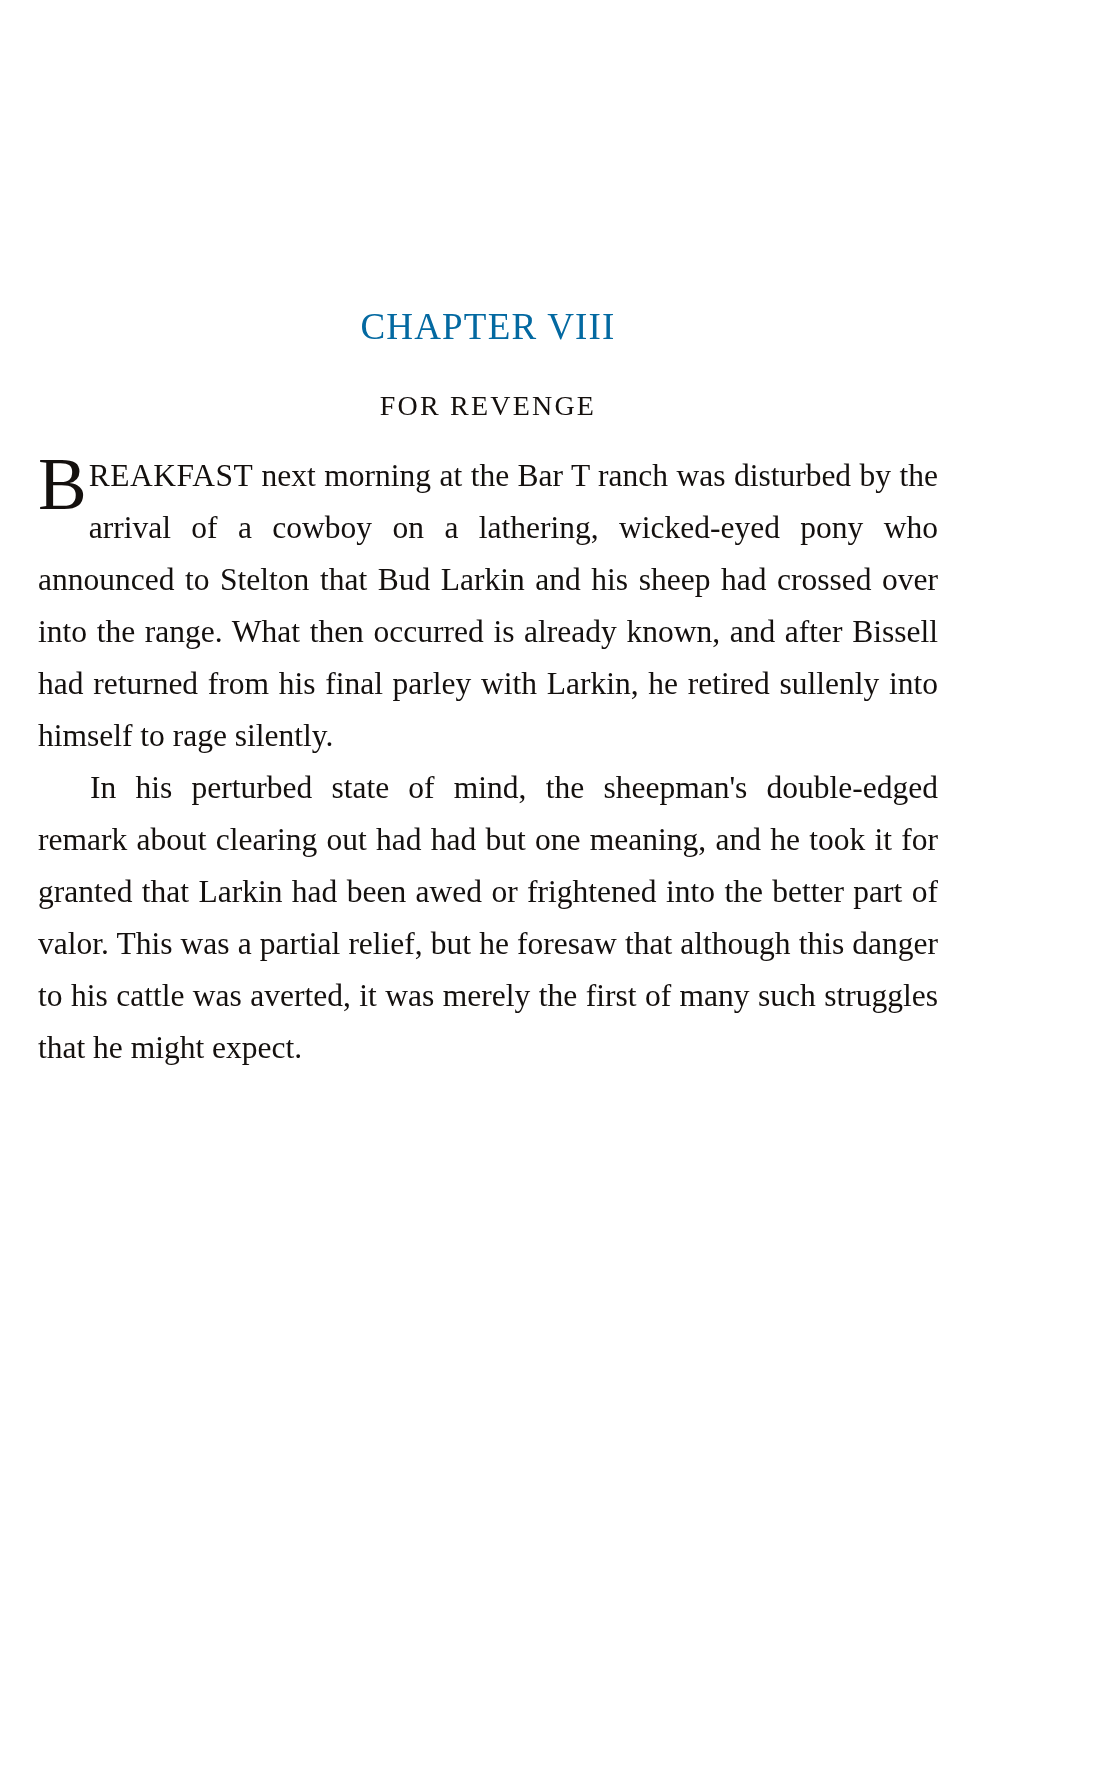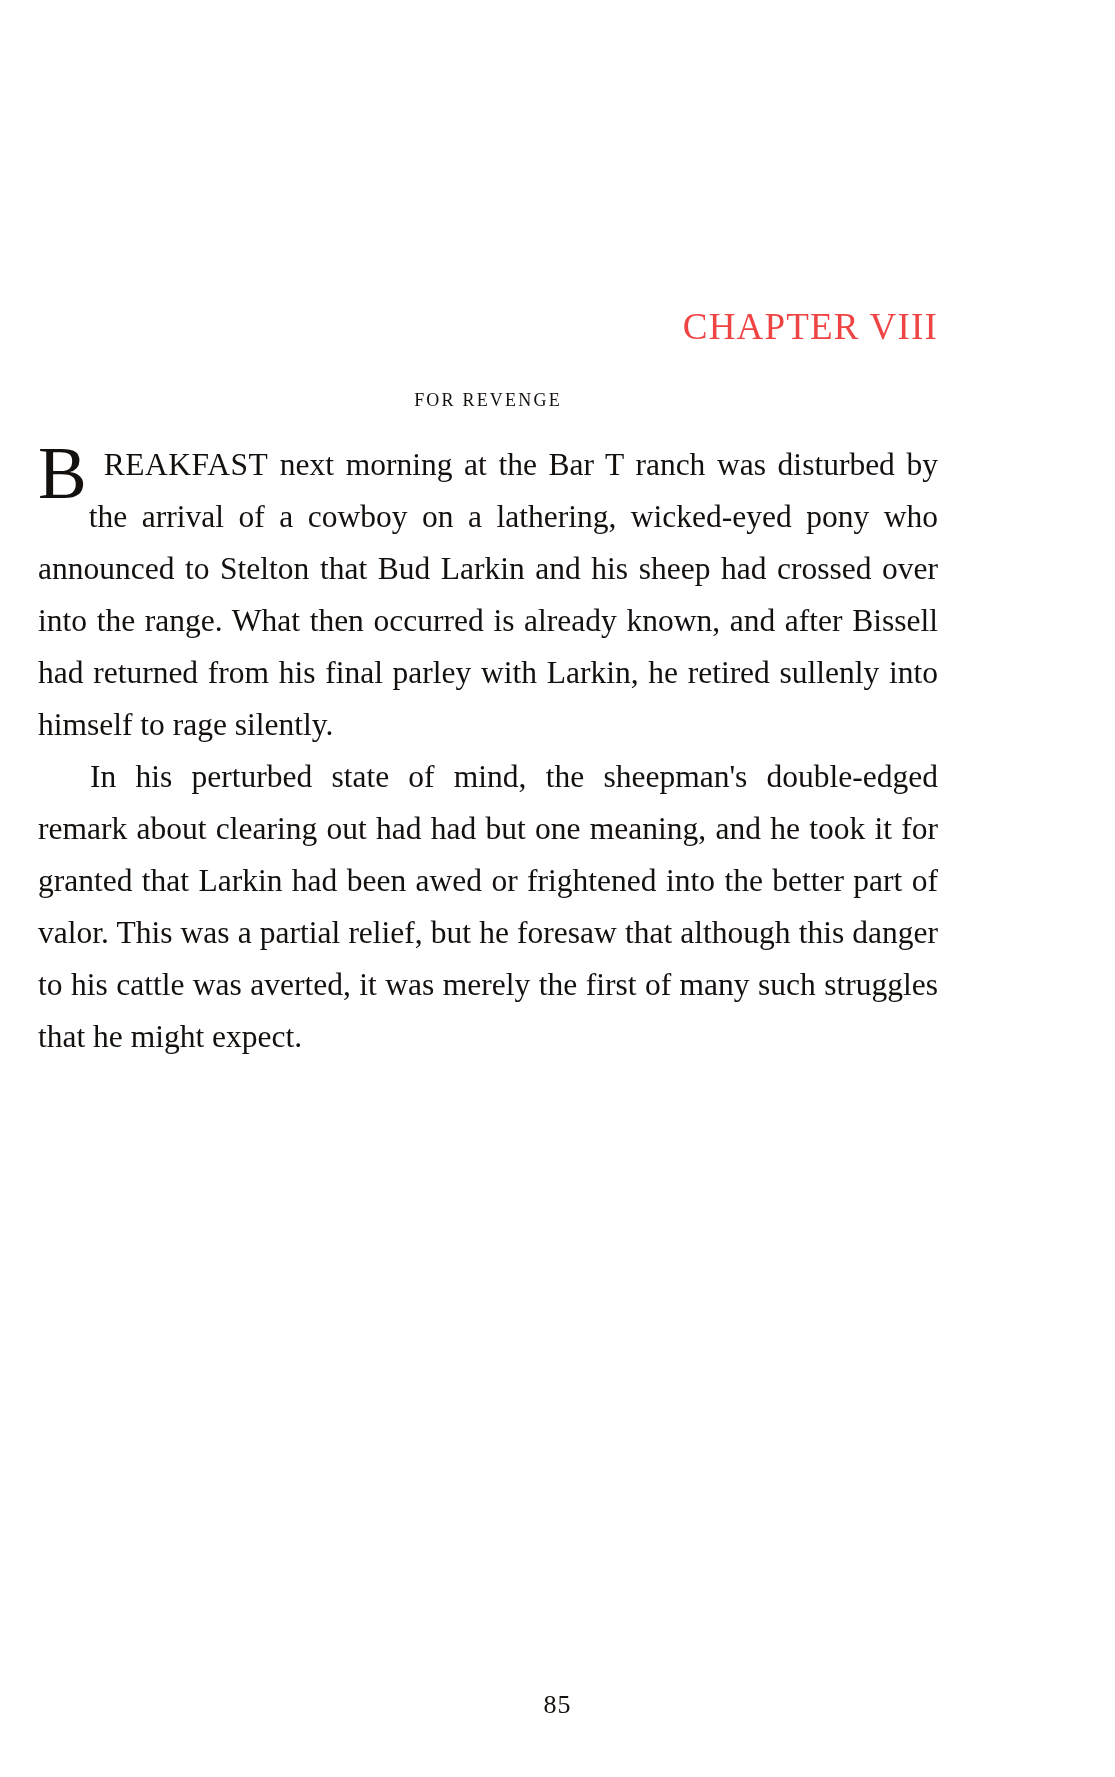--- a/index.html
+++ b/index.html
@@ -16,30 +16,30 @@
     font-family: "Liberation Serif", "DejaVu Serif", serif;
     color: #15100e;
   }
   .content {
     position: absolute;
     left: 38px;
     top: 0;
     width: 900px;
   }
   .chapter-title {
-    text-align: right;
+    text-align: center;
     font-size: 37px;
     letter-spacing: 1.2px;
     margin-top: 305px;
     font-weight: normal;
-    color: #ef4444;
+    color: #0369a1;
   }
   .chapter-subtitle {
     text-align: center;
-    font-size: 18px;
+    font-size: 28px;
     letter-spacing: 2.2px;
     margin-top: 42px;
     color: #15100e;
   }
   .body-text {
     margin-top: 28px;
     font-size: 31.5px;
     line-height: 52px;
     text-align: justify;
     text-justify: inter-word;
@@ -59,21 +59,20 @@
   .dropcap {
     float: left;
     font-size: 73px;
     line-height: 62px;
     padding-right: 2px;
     margin-top: 4px;
     font-family: "Liberation Serif", "DejaVu Serif", serif;
   }
   .smallcaps-lead {
     letter-spacing: 0.5px;
-    margin-left: 15px;
   }
   .page-number {
     position: absolute;
     left: 0;
     right: 0;
     top: 1690px;
     text-align: center;
     font-size: 26px;
     color: #18120f;
     letter-spacing: 1px;
@@ -94,14 +93,13 @@
       <p class="para first">
         <span class="dropcap">B</span><span class="smallcaps-lead">REAKFAST</span><span> next morning at the Bar T ranch was disturbed by the arrival of a cowboy on a lathering, wicked-eyed pony who announced to Stelton that Bud Larkin and his sheep had crossed over into the range.  What then occurred is already known, and after Bissell had returned from his final parley with Larkin, he retired sullenly into himself to rage silently.</span>
       </p>
 
       <p class="para">In his perturbed state of mind, the sheepman's double-edged remark about clearing out had had but one meaning, and he took it for granted that Larkin had been awed or frightened into the better part of valor.  This was a partial relief, but he foresaw that although this danger to his cattle was averted, it was merely the first of many such struggles that he might expect.</p>
 
 
     </div>
   </div>
 
-  <div class="page-number">85</div>
 </div>
 
 </body></html>

